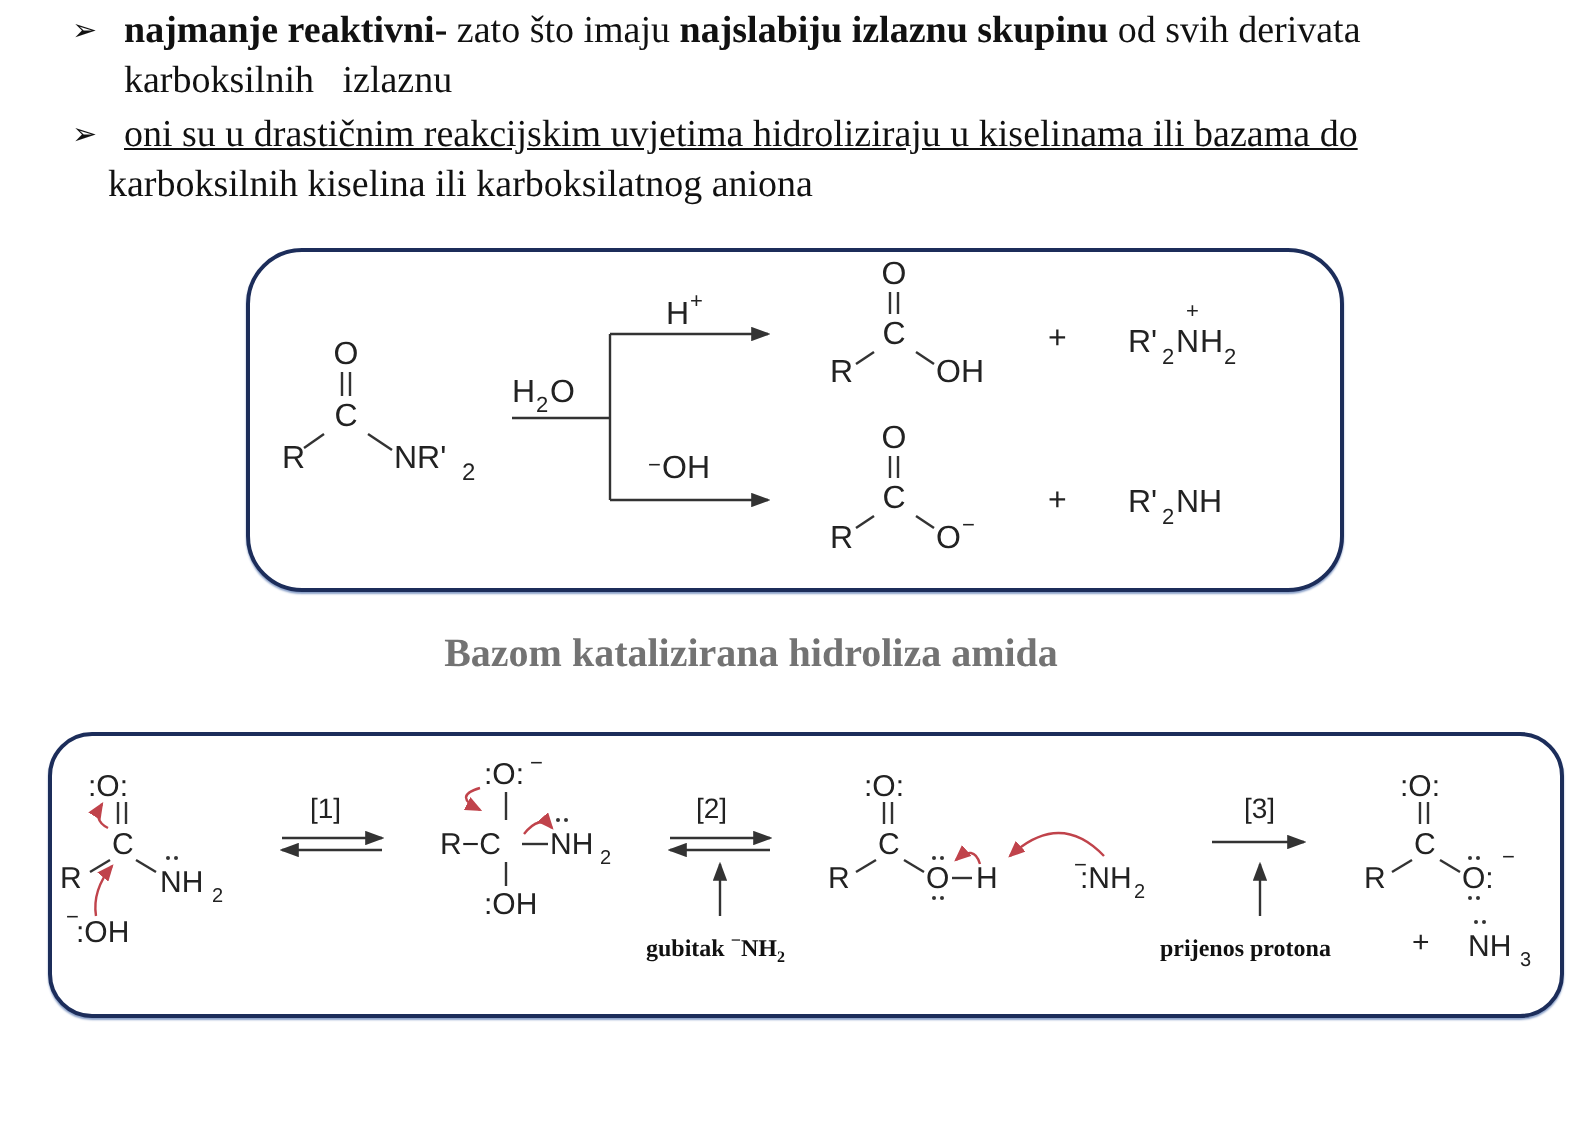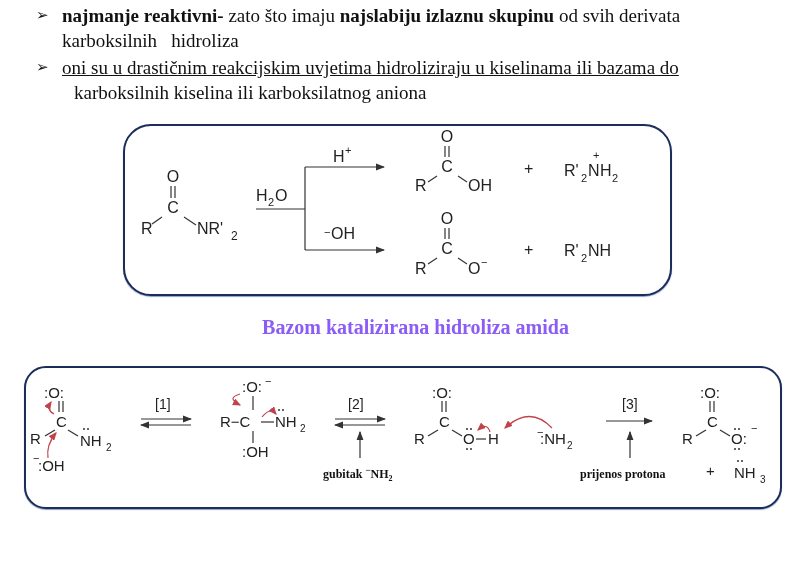--- a/index.html
+++ b/index.html
@@ -2,44 +2,44 @@
 <html><head>
 <meta charset="utf-8">
 <style>
   html, body { margin:0; padding:0; background:#ffffff; }
   body { width:798px; height:564px; position:relative; overflow:hidden; font-family:"Liberation Serif", serif; color:#111; }
   .bullets { position:absolute; left:0; top:0; width:798px; }
   .bullet-line { position:absolute; font-size:19px; line-height:22px; white-space:nowrap;text-align:center; }
   .bullet-mark { position:absolute; font-family:"DejaVu Sans", sans-serif; font-size:15px; color:#111; }
   .b { font-weight:bold; }
   .box { position:absolute; border:2px solid #1c2d5a; border-radius:28px; box-shadow:0 1px 1px #8aa0c8; background:#fff; }
-  .heading { position:absolute; left:0; width:751px; top:316px; text-align:center; font-weight:bold; font-size:20px; color:#8b5cf6; font-family:"Liberation Serif", serif;padding-left:40px; }
+  .heading { position:absolute; left:0; width:751px; top:316px; text-align:center; font-weight:bold; font-size:20px; color:#737373; font-family:"Liberation Serif", serif; }
   svg text { font-family:"Liberation Sans", sans-serif; fill:#222; }
   .caption { font-family:"Liberation Serif", serif; font-weight:bold; fill:#111; }
   .redtop { position:absolute; top:-6px; left:0; width:798px; height:8px; }
 </style>
 </head>
 <body>
 
 <svg class="redtop" width="798" height="8">
   <circle cx="85" cy="2" r="1.5" fill="#c0434b"></circle>
     <circle cx="96" cy="2" r="1.5" fill="#c0434b"></circle>
     <circle cx="162" cy="2" r="1.5" fill="#c0434b"></circle>
 </svg>
 
 <div class="bullets">
   <span class="bullet-mark" style="left:36px;top:6px;">➢</span>
   <div class="bullet-line" style="left:62px;top:5px;">
     <span class="b">najmanje reaktivni-</span><span> zato što imaju </span><span class="b">najslabiju izlaznu skupinu</span><span> od svih derivata</span>
   </div>
-  <div class="bullet-line" style="left:62px;top:30px;white-space:pre;">karboksilnih   hidroliza</div>
+  <div class="bullet-line" style="left:62px;top:30px;white-space:pre;">karboksilnih   izlaznu</div>
 
   <span class="bullet-mark" style="left:36px;top:58px;">➢</span>
   <div class="bullet-line" style="left:62px;top:57px;text-decoration:underline;">oni su u drastičnim reakcijskim uvjetima hidroliziraju u kiselinama ili bazama do</div>
-  <div class="bullet-line" style="left:74px;top:82px;">karboksilnih kiselina ili karboksilatnog aniona</div>
+  <div class="bullet-line" style="left:54px;top:82px;">karboksilnih kiselina ili karboksilatnog aniona</div>
 </div>
 
 <div class="box" style="left:123px;top:124px;width:545px;height:168px;"></div>
 <svg width="798" height="564" style="position:absolute;left:0;top:0;">
   <defs>
     <marker id="ah" markerWidth="8" markerHeight="6" refX="7" refY="3" orient="auto">
         <path d="M0,0 L8,3 L0,6 Z" fill="#333"></path>
       </marker>
     <marker id="ahr" markerWidth="7" markerHeight="6" refX="6" refY="3" orient="auto">
         <path d="M0,0 L7,3 L0,6 Z" fill="#c0434b"></path>

